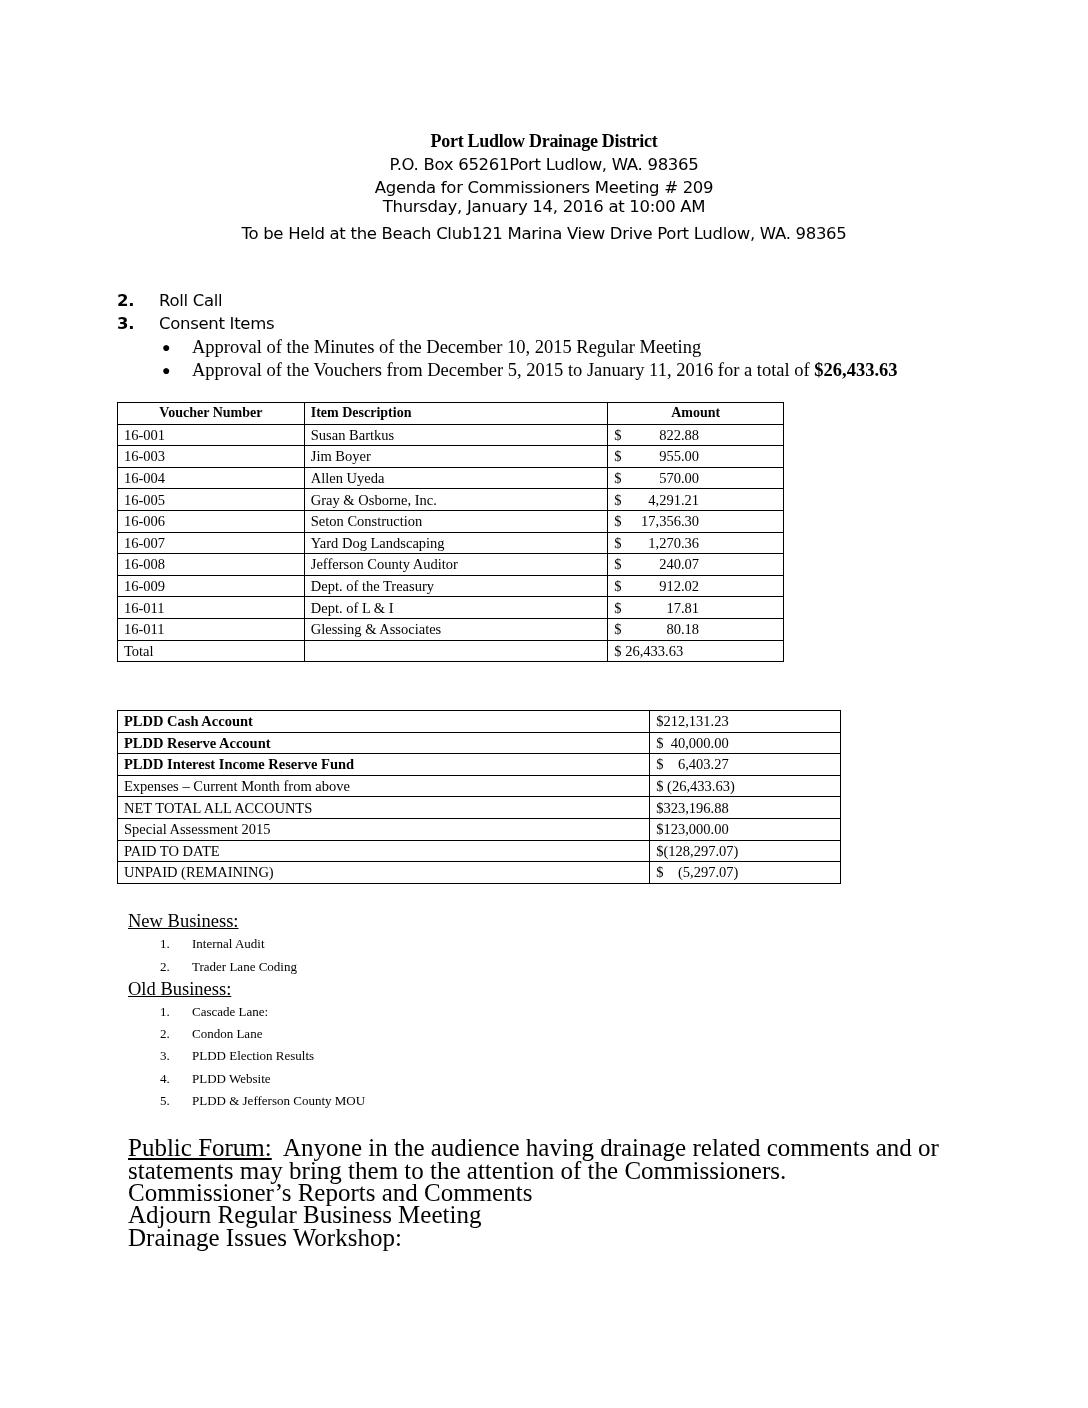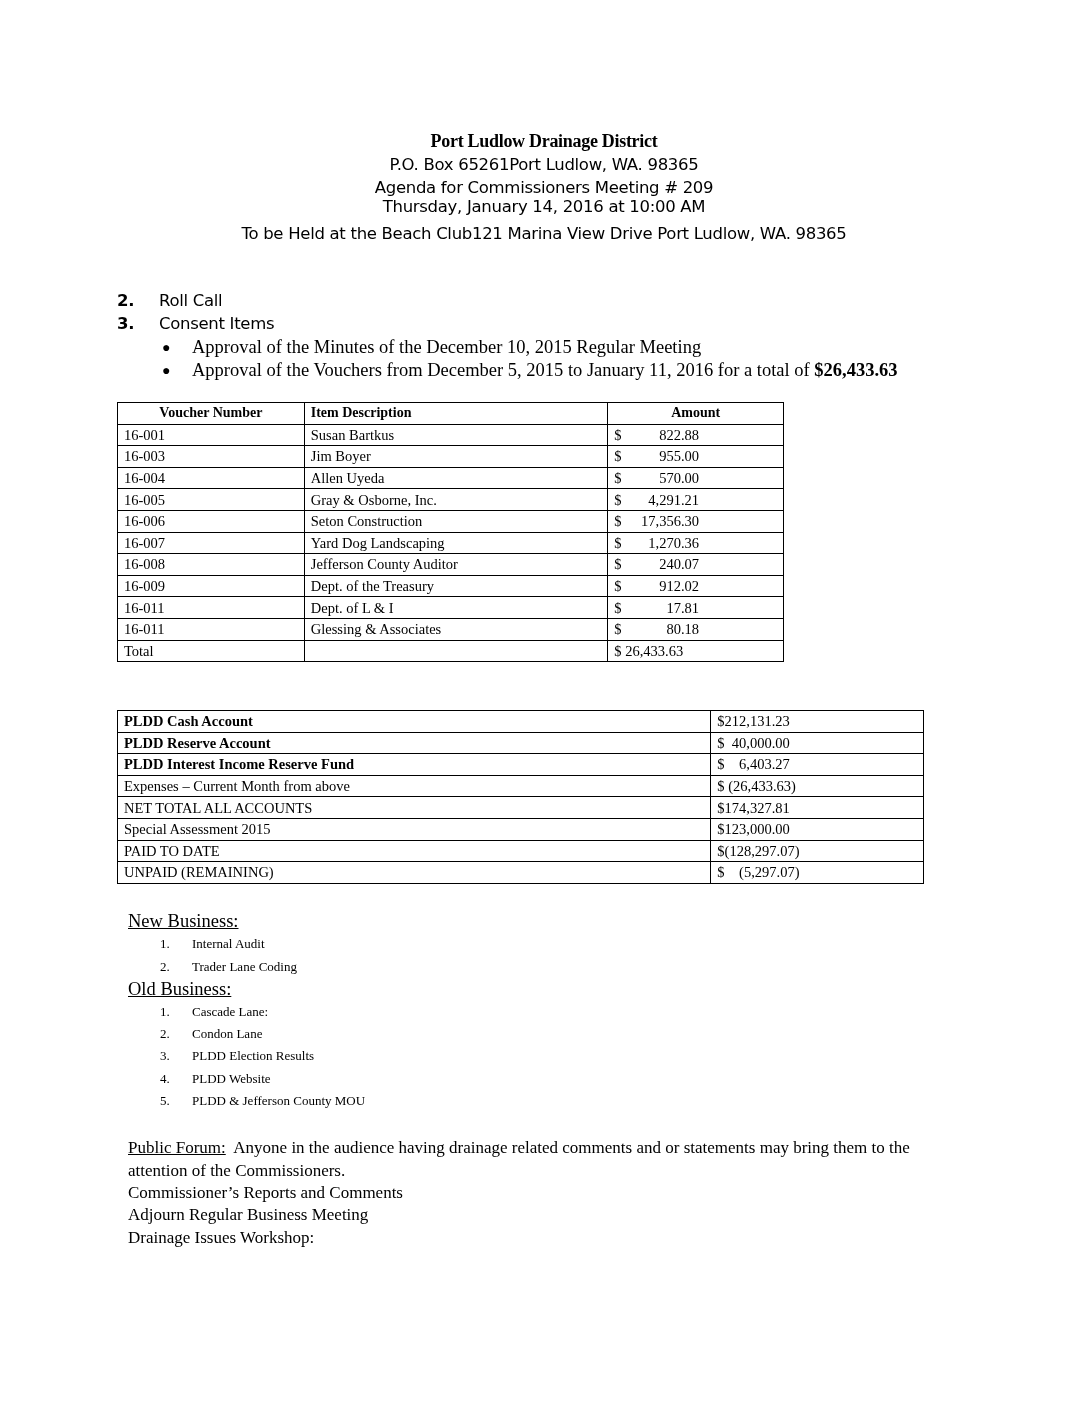--- a/index.html
+++ b/index.html
@@ -17,32 +17,32 @@
     .num { position: absolute; left: 117px; font-family: "DejaVu Sans", sans-serif; font-size: 16.5px; line-height: 23px; letter-spacing: -0.3px; }
     .num .n { display: inline-block; width: 42px; font-weight: bold; }
     .bul { position: absolute; left: 162px; font-family: "Liberation Serif", serif; font-size: 18.5px; line-height: 23px; }
     .bul .dot { display: inline-block; width: 30px; font-size: 14px; vertical-align: 1px; }
     .bul b { font-weight: bold; }
 
     table.grid { position: absolute; border-collapse: collapse; font-family: "Liberation Serif", serif; font-size: 14.5px; }
     table.grid td, table.grid th { border: 1.5px solid #000; height: 20.6px; padding: 0 0 0 6px; line-height: 18px; white-space: nowrap; }
     table.grid th { font-weight: bold; font-size: 14px; }
     #voucher-table { left: 117px; top: 402px; width: 667px; }
-    #accounts-table { left: 117px; top: 710px; width: 807px; }
+    #accounts-table { left: 117px; top: 710px; width: 724px; }
     .amt { position: relative; }
     .amt .sym { display: inline-block; width: 14px; }
     .amt .val { position: absolute; right: 84px; }
     .bold { font-weight: bold; }
 
     .section { position: absolute; left: 128px; font-family: "Liberation Serif", serif; font-size: 18.5px; line-height: 22.5px; }
     .section .u { text-decoration: underline; }
     .li { position: absolute; left: 160px; font-family: "Liberation Serif", serif; font-size: 13px; line-height: 22.5px; }
     .li .n { display: inline-block; width: 32px; }
 
-    .para { position: absolute; left: 128px; width: 830px; font-family: "Liberation Serif", serif; font-size: 17px; line-height: 23px; }
+    .para { position: absolute; left: 128px; width: 830px; font-family: "Liberation Serif", serif; font-size: 25px; line-height: 23px; }
     .para .u { text-decoration: underline; }
   </style>
 </head>
 <body>
 
 <div class="page">
 
   <div id="h1" class="hdr">Port Ludlow Drainage District</div>
   <div id="h2" class="hdr">P.O. Box 65261Port Ludlow, WA.   98365</div>
   <div id="h3" class="hdr b">Agenda for Commissioners Meeting # 209</div>
@@ -154,21 +154,21 @@
         <tr>
           <td class="bold">PLDD Interest Income Reserve Fund</td>
           <td style="white-space:pre">$    6,403.27</td>
         </tr>
         <tr>
           <td class="">Expenses – Current Month from above</td>
           <td style="white-space:pre">$ (26,433.63)</td>
         </tr>
         <tr>
           <td class="">NET TOTAL ALL ACCOUNTS</td>
-          <td style="white-space:pre">$174,327.81</td>
+          <td style="white-space:pre">$323,196.88</td>
         </tr>
         <tr>
           <td class="">Special Assessment 2015</td>
           <td style="white-space:pre">$123,000.00</td>
         </tr>
         <tr>
           <td class="">PAID TO DATE</td>
           <td style="white-space:pre">$(128,297.07)</td>
         </tr>
         <tr>

